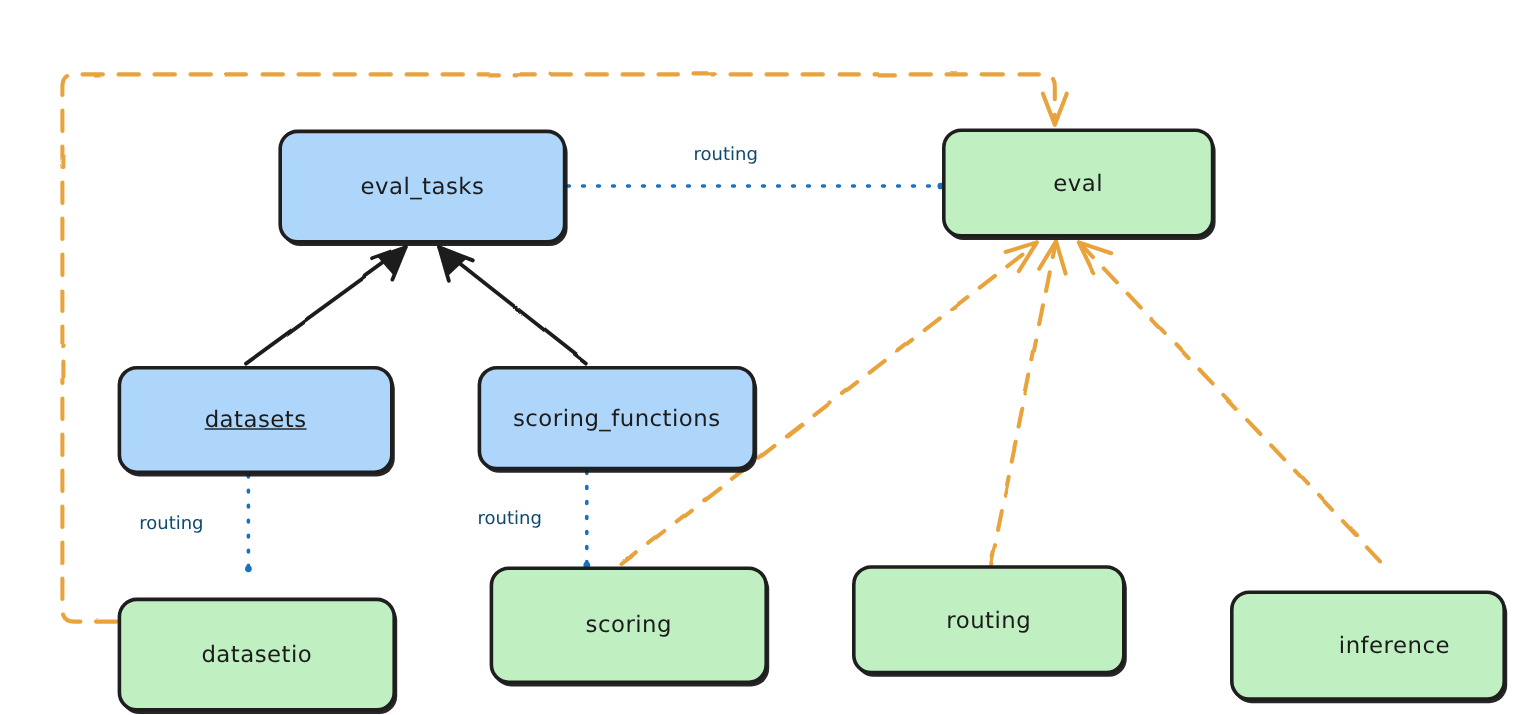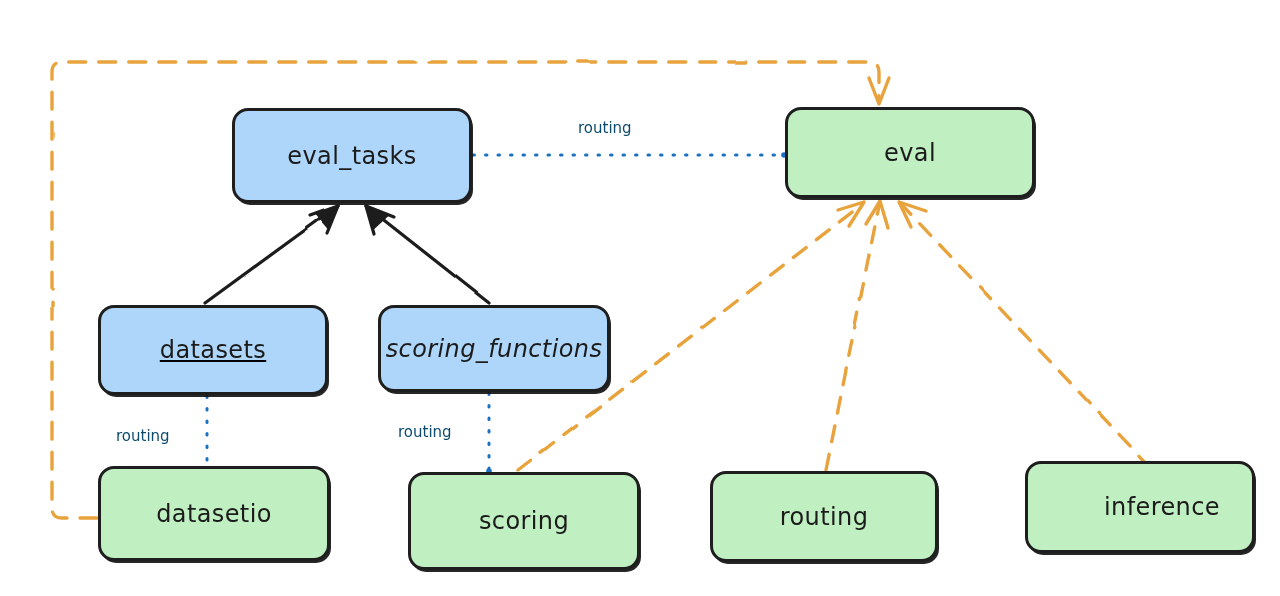--- a/index.html
+++ b/index.html
@@ -32,21 +32,21 @@
     box-sizing: border-box;
     display: flex;
     align-items: center;
     justify-content: center;
     border: 3px solid #1e1e1e;
     border-radius: 16px;
     box-shadow: 2px 3px 0 -1px rgba(20,20,20,0.92);
   }
   .node .node-label {
     font-family: "DejaVu Sans", sans-serif;
-    font-size: 24px;
+    font-size: 19px;
     letter-spacing: 0.4px;
     color: #1b1b1b;
     white-space: nowrap;
   }
   .node.api {
     background: #aed6fa;
   }
   .node.provider {
     background: #c0efc2;
   }
@@ -116,45 +116,45 @@
     <g filter="url(#rough)">
       <path d="M 1150 467 L 903 206" fill="none" stroke="#e8a33d" stroke-width="3.4" stroke-linecap="round" stroke-dasharray="16 13"></path>
       <path d="M 899 202 L 911 227 M 899 202 L 926 211" fill="none" stroke="#e8a33d" stroke-width="3.4" stroke-linecap="round"></path>
     </g>
   </svg>
 
   <div class="node api" style="left:232px; top:108px; width:240px; height:95px;">
     <span class="node-label">eval_tasks</span>
   </div>
 
-  <div class="node provider" style="left:785px; top:107px; width:250px; height:91px;">
+  <div class="node provider" style="left:785px; top:107px; width:227px; height:91px;">
     <span class="node-label">eval</span>
   </div>
 
   <div class="node api" style="left:98px; top:305px; width:230px; height:90px;text-decoration:underline;">
     <span class="node-label">datasets</span>
   </div>
 
-  <div class="node api" style="left:378px; top:305px; width:232px; height:87px;font-style:italic;">
+  <div class="node api" style="left:398px; top:305px; width:232px; height:87px;">
     <span class="node-label">scoring_functions</span>
   </div>
 
-  <div class="node provider" style="left:98px; top:466px; width:232px; height:95px;">
+  <div class="node provider" style="left:98px; top:498px; width:232px; height:95px;">
     <span class="node-label">datasetio</span>
   </div>
 
   <div class="node provider" style="left:408px; top:472px; width:232px; height:98px;">
     <span class="node-label">scoring</span>
   </div>
 
   <div class="node provider" style="left:710px; top:471px; width:228px; height:91px;">
     <span class="node-label">routing</span>
   </div>
 
-  <div class="node provider" style="left:1025px; top:461px; width:230px; height:92px;padding-left:44px;">
+  <div class="node provider" style="left:1025px; top:492px; width:230px; height:92px;padding-left:44px;">
     <span class="node-label">inference</span>
   </div>
 
   <div class="edge-label" style="left:578px; top:119px;">routing</div>
 
   <div class="edge-label" style="left:116px; top:427px;">routing</div>
 
   <div class="edge-label" style="left:398px; top:423px;">routing</div>
 
 </div>

